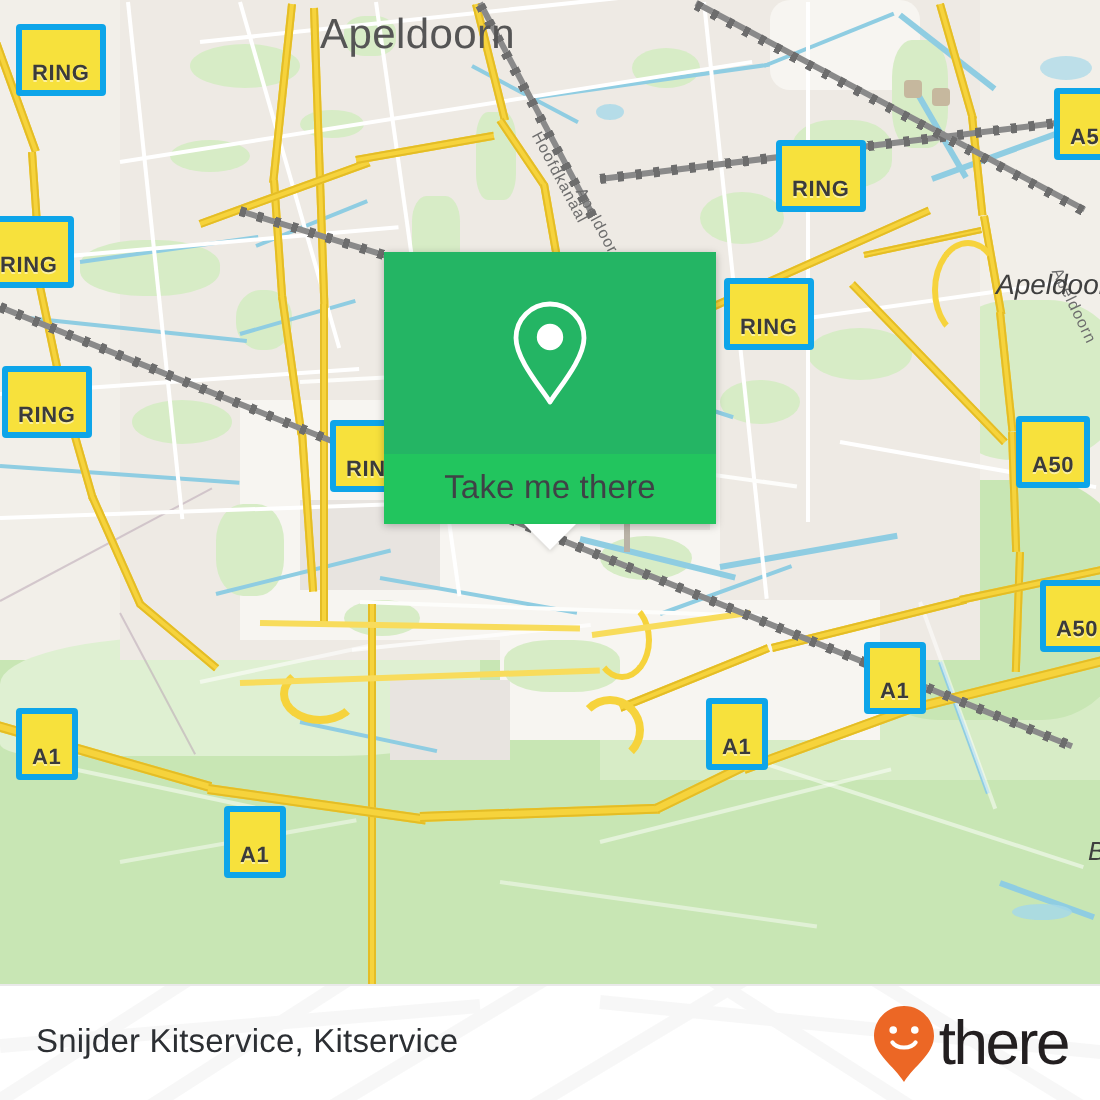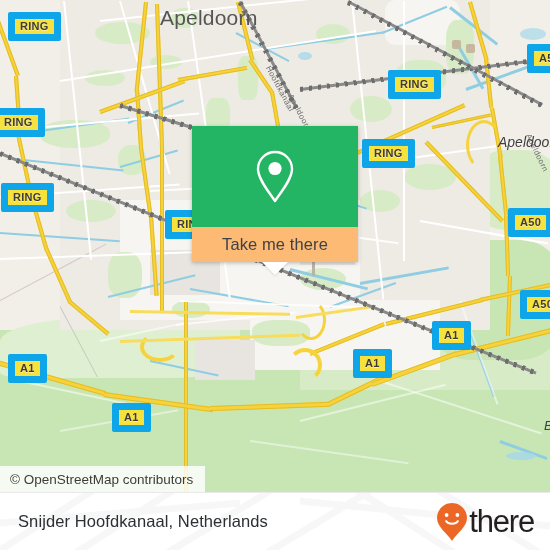--- a/index.html
+++ b/index.html
@@ -54,27 +54,27 @@
     position: absolute;
     transform-origin: 0 50%;
     background-image: repeating-linear-gradient(90deg,#6d6d6d 0 3px, transparent 3px 9px);
     height: 5px;
   }
 
   
   .shield {
     position: absolute;
     background: #f7e13c;
-    border: 7px solid #0ea5e9;
+    border: 3px solid #0ea5e9;
     border-radius: 2px;
     color: #3b3b3b;
     font-size: 11px;
     font-weight: bold;
     letter-spacing: .3px;
-    padding: 1px 5px 2px 5px;
+    padding: 16px 5px 2px 5px;
     line-height: 12px;
     white-space: nowrap;
     text-shadow: 0 1px 0 rgba(255,255,255,.5);
   }
 
   .place {
     position: absolute;
     color: #4a4a4a;
     white-space: nowrap;
   }
@@ -111,21 +111,21 @@
   }
   .card-top {
     height: 101px;
     background: #24b564;
     display: flex;
     align-items: center;
     justify-content: center;
   }
   .card-bottom {
     height: 35px;
-    background: #fdba74;
+    background: #22c55e;
     display: flex;
     align-items: center;
     justify-content: center;
   }
   .card-bottom span {
     font-size: 16.5px;
     color: #3f4246;
     letter-spacing: .1px;
   }
   .card-tail {
@@ -386,23 +386,20 @@
       <div class="shield" style="left:8px;top:354px;">A1</div>
       <div class="shield" style="left:112px;top:403px;">A1</div>
       <div class="shield" style="left:432px;top:321px;">A1</div>
       <div class="shield" style="left:353px;top:349px;">A1</div>
 
       <div class="place place-city" style="left:160px;top:6px;">Apeldoorn</div>
       <div class="place place-it" style="left:498px;top:134px;">Apeldoorn</div>
       <div class="place place-sub" style="left:544px;top:418px;">B</div>
     </div>
 
-    <div class="attrib">
-      <span>© OpenStreetMap contributors</span>
-    </div>
   </div>
 
   <div class="card">
     <div class="card-top">
       <svg width="46" height="58" viewBox="0 0 46 58">
         <path d="M23 4 C13.6 4 6 11.6 6 21 C6 31.5 18.2 45.5 23 53 C27.8 45.5 40 31.5 40 21 C40 11.6 32.4 4 23 4 Z" fill="none" stroke="#ffffff" stroke-width="2.4" stroke-linejoin="round"></path>
         <circle cx="23" cy="20.5" r="6.6" fill="#ffffff"></circle>
       </svg>
     </div>
     <div class="card-bottom">
@@ -418,21 +415,21 @@
         <path d="M60 70 L200 -20"></path>
         <path d="M150 70 L300 -20"></path>
         <path d="M250 70 L400 -20"></path>
         <path d="M330 -20 L470 70"></path>
         <path d="M410 -20 L540 60"></path>
         <path d="M0 30 L240 10"></path>
         <path d="M300 8 L560 34"></path>
       </g>
     </svg>
 
-    <div class="footer-title">Snijder Hoofdkanaal, Netherlands</div>
+    <div class="footer-title">Snijder Kitservice, Kitservice</div>
 
     <div class="brand">
       <svg width="32" height="40" viewBox="0 0 32 40">
         <path d="M16 1 C7.7 1 1 7.7 1 16 C1 25 11 31 16 39 C21 31 31 25 31 16 C31 7.7 24.3 1 16 1 Z" fill="#ec6725"></path>
         <circle cx="10.6" cy="13" r="1.9" fill="#ffffff"></circle>
         <circle cx="21.4" cy="13" r="1.9" fill="#ffffff"></circle>
         <path d="M10.2 19.2 C12.4 22.6 19.6 22.6 21.8 19.2" fill="none" stroke="#ffffff" stroke-width="2.1" stroke-linecap="round"></path>
       </svg>
       <span class="brand-word">there</span>
     </div>

